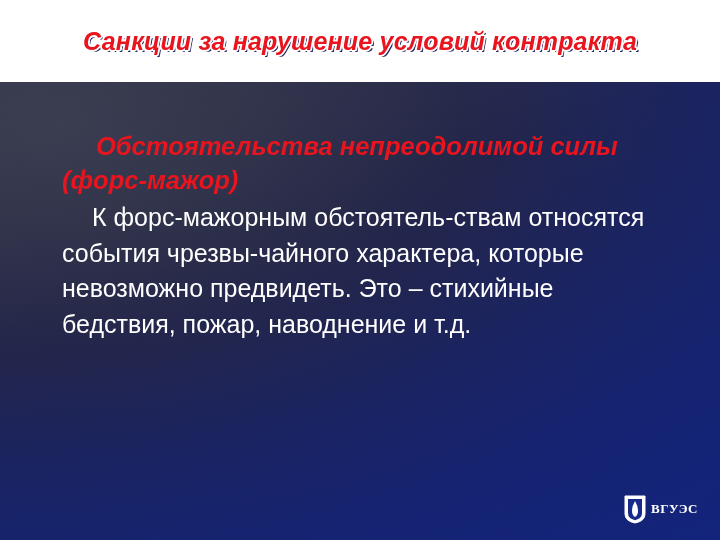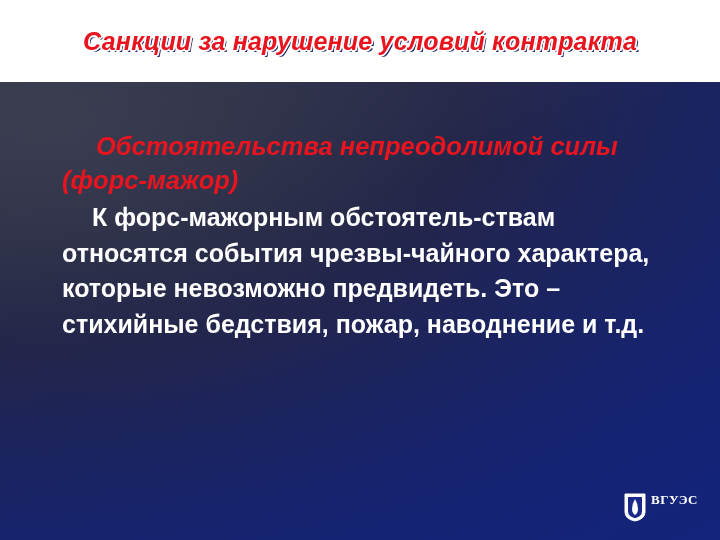--- a/index.html
+++ b/index.html
@@ -84,31 +84,32 @@
     color: #e8141e;
     font-size: 25.5px;
     font-weight: bold;
     font-style: italic;
     line-height: 1.32;
     margin-bottom: 3px;
   }
   .para-body {
     color: #ffffff;
     font-size: 25px;
-    font-weight: bold;
+    font-weight: normal;
     line-height: 1.42;
     text-indent: 30px;
   }
   .logo {
     position: absolute;
     right: 22px;
     bottom: 14px;
     width: 86px;
     height: 34px;
     display: flex;
+    align-items: center;
     justify-content: flex-end;
     z-index: 4;
   }
   .logo-mark {
     width: 26px;
     height: 30px;
     margin-right: 3px;
     position: relative;
   }
   .logo-mark svg { display: block; }

